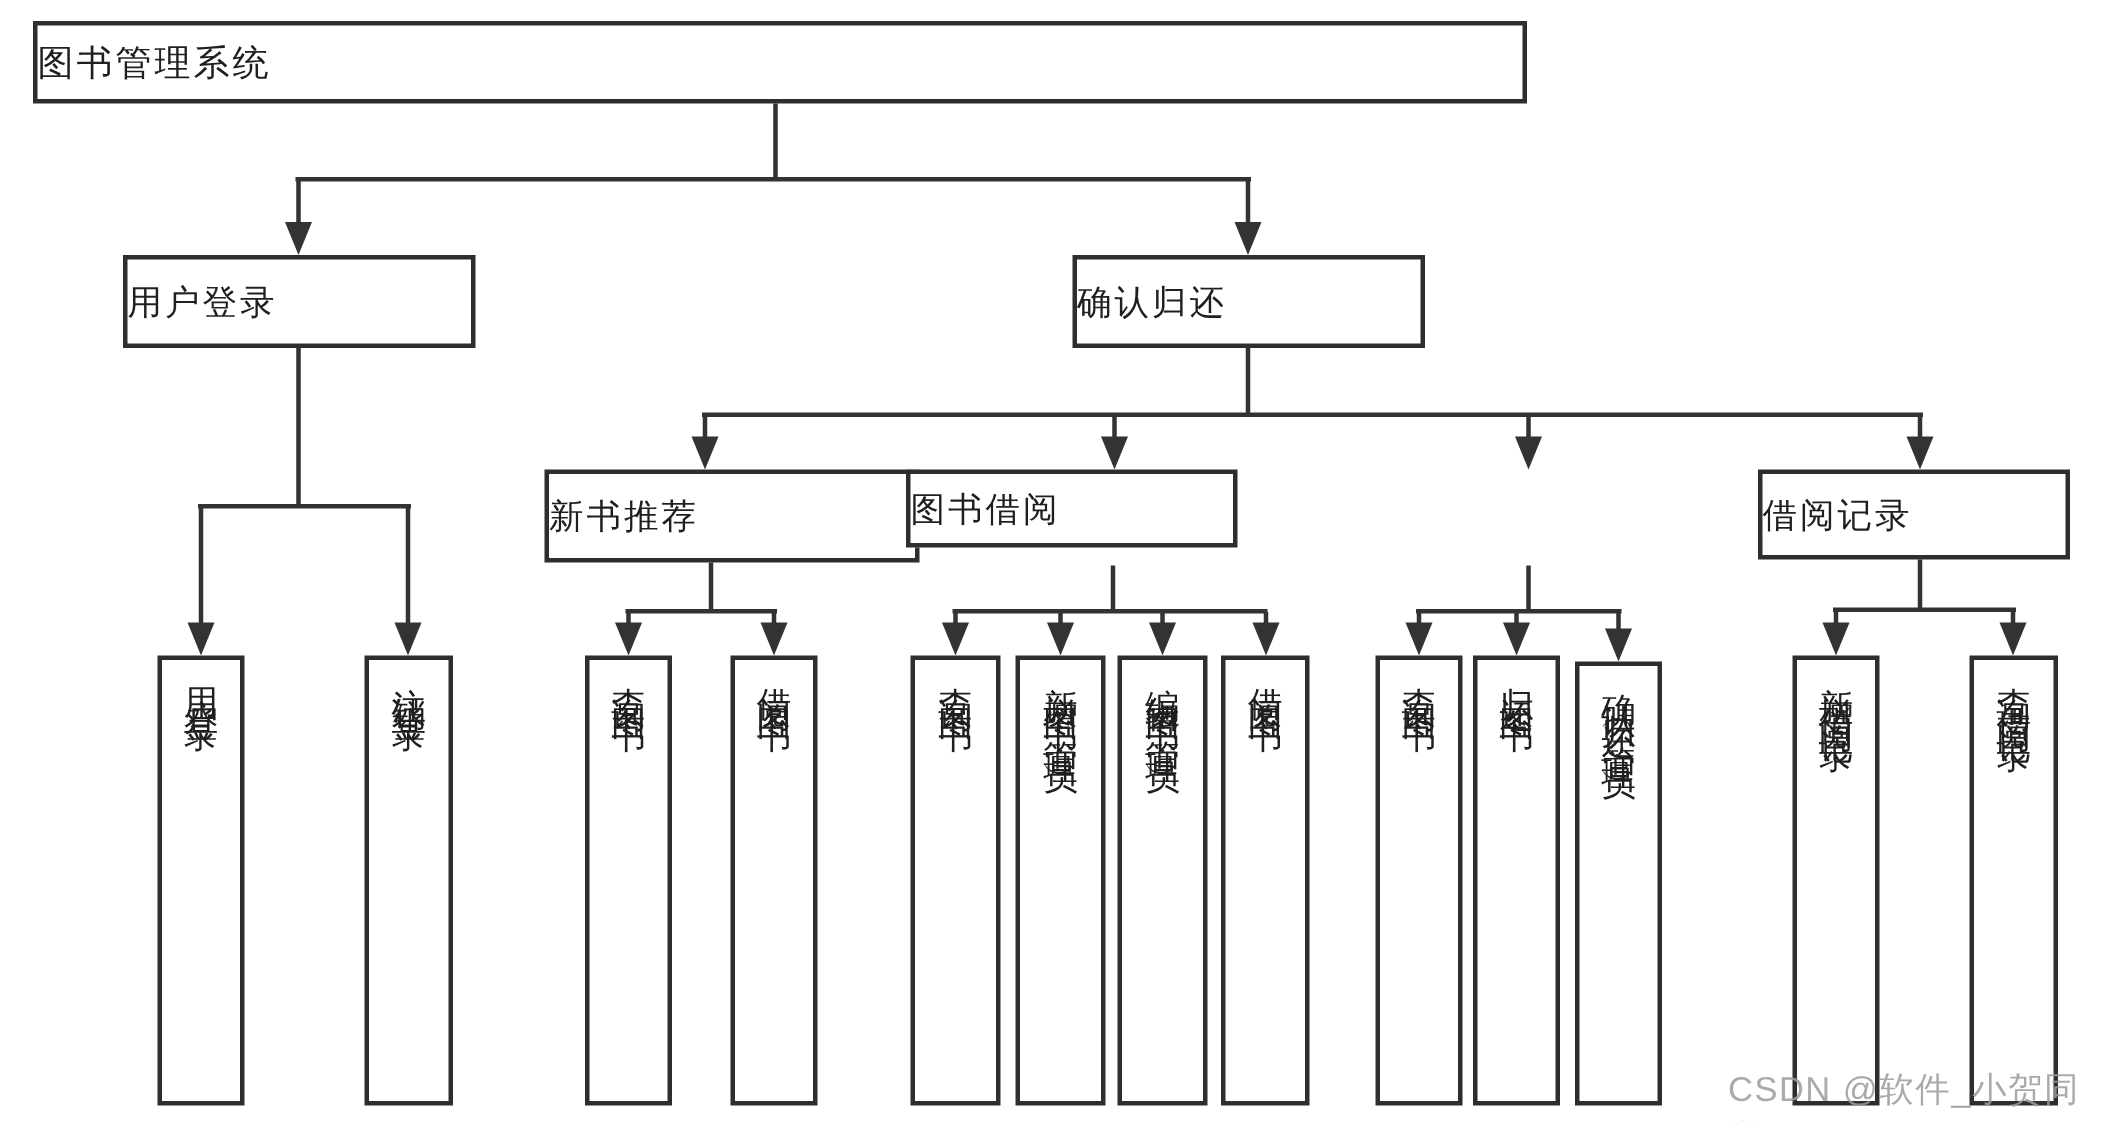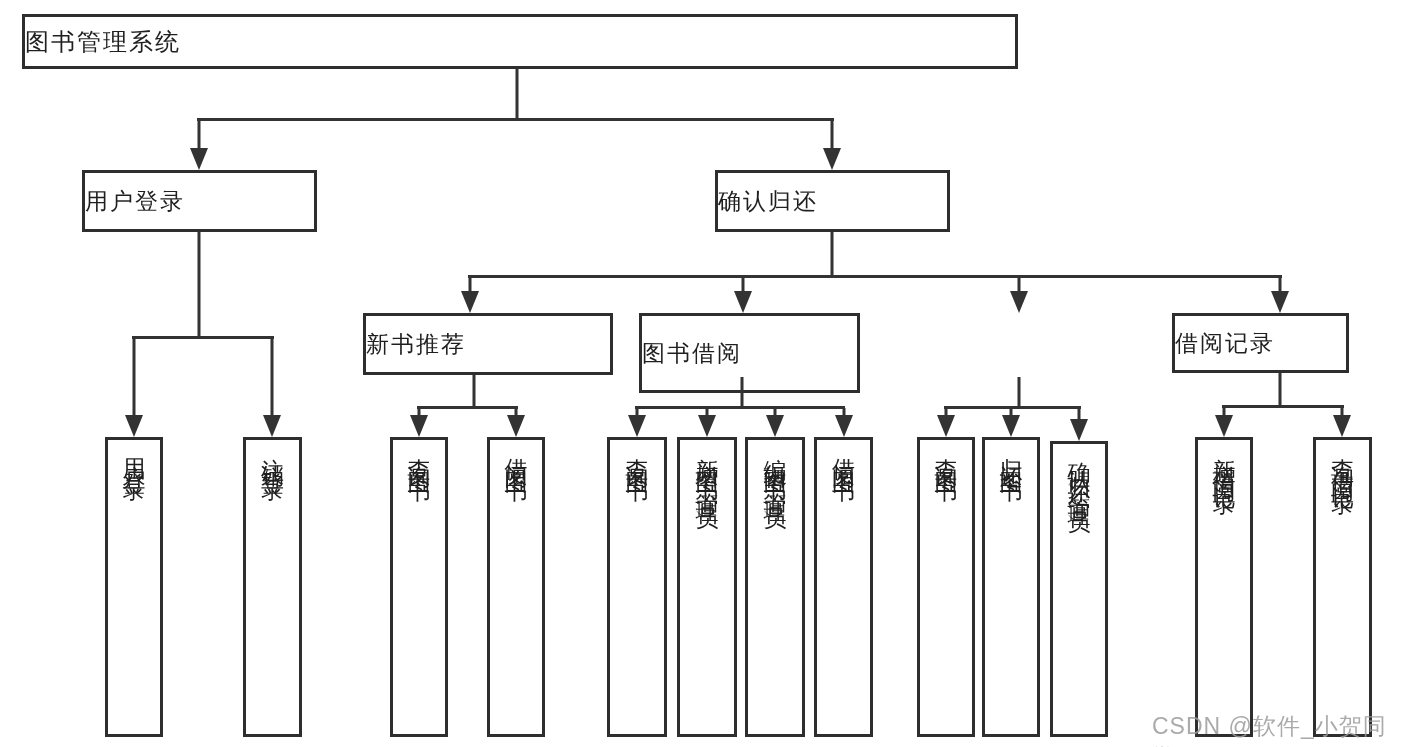--- a/index.html
+++ b/index.html
@@ -68,24 +68,24 @@
   <div class="vl" style="left:832px;top:232px;height:45px"></div>
   <div class="hl" style="left:468px;top:275px;width:814px"></div>
   <div class="arrow" style="left:470px;top:277px;height:36px"></div>
   <div class="arrow" style="left:743px;top:277px;height:36px"></div>
   <div class="arrow" style="left:1019px;top:277px;height:36px"></div>
   <div class="arrow" style="left:1280px;top:277px;height:36px"></div>
 
   <div class="node" style="left:363px;top:313px;width:250px;height:62px">
     <span>新书推荐</span>
   </div>
-  <div class="node" style="left:639px;top:313px;width:221px;height:80px">
+  <div class="node" style="left:604px;top:313px;width:221px;height:52px">
     <span>图书借阅</span>
   </div>
-  <div class="node" style="left:1172px;top:313px;width:177px;height:60px">
+  <div class="node" style="left:1172px;top:313px;width:208px;height:60px">
     <span>借阅记录</span>
   </div>
 
   <div class="vl" style="left:474px;top:375px;height:33px"></div>
   <div class="hl" style="left:417px;top:406px;width:101px"></div>
   <div class="arrow" style="left:419px;top:408px;height:29px"></div>
   <div class="arrow" style="left:516px;top:408px;height:29px"></div>
 
   <div class="vl" style="left:742px;top:377px;height:31px"></div>
   <div class="hl" style="left:635px;top:406px;width:210px"></div>

